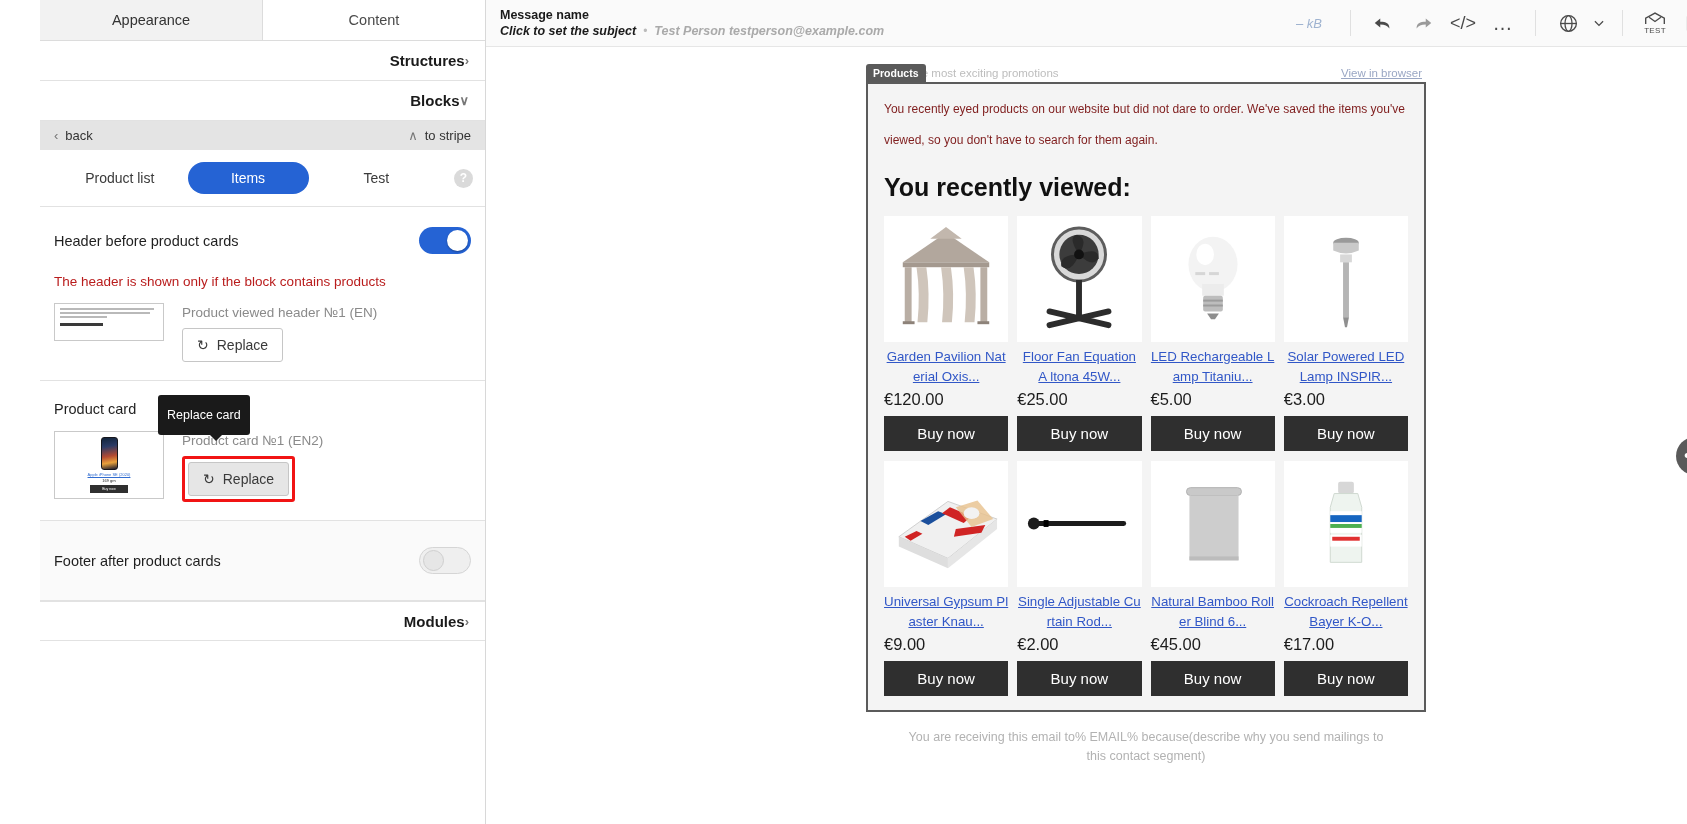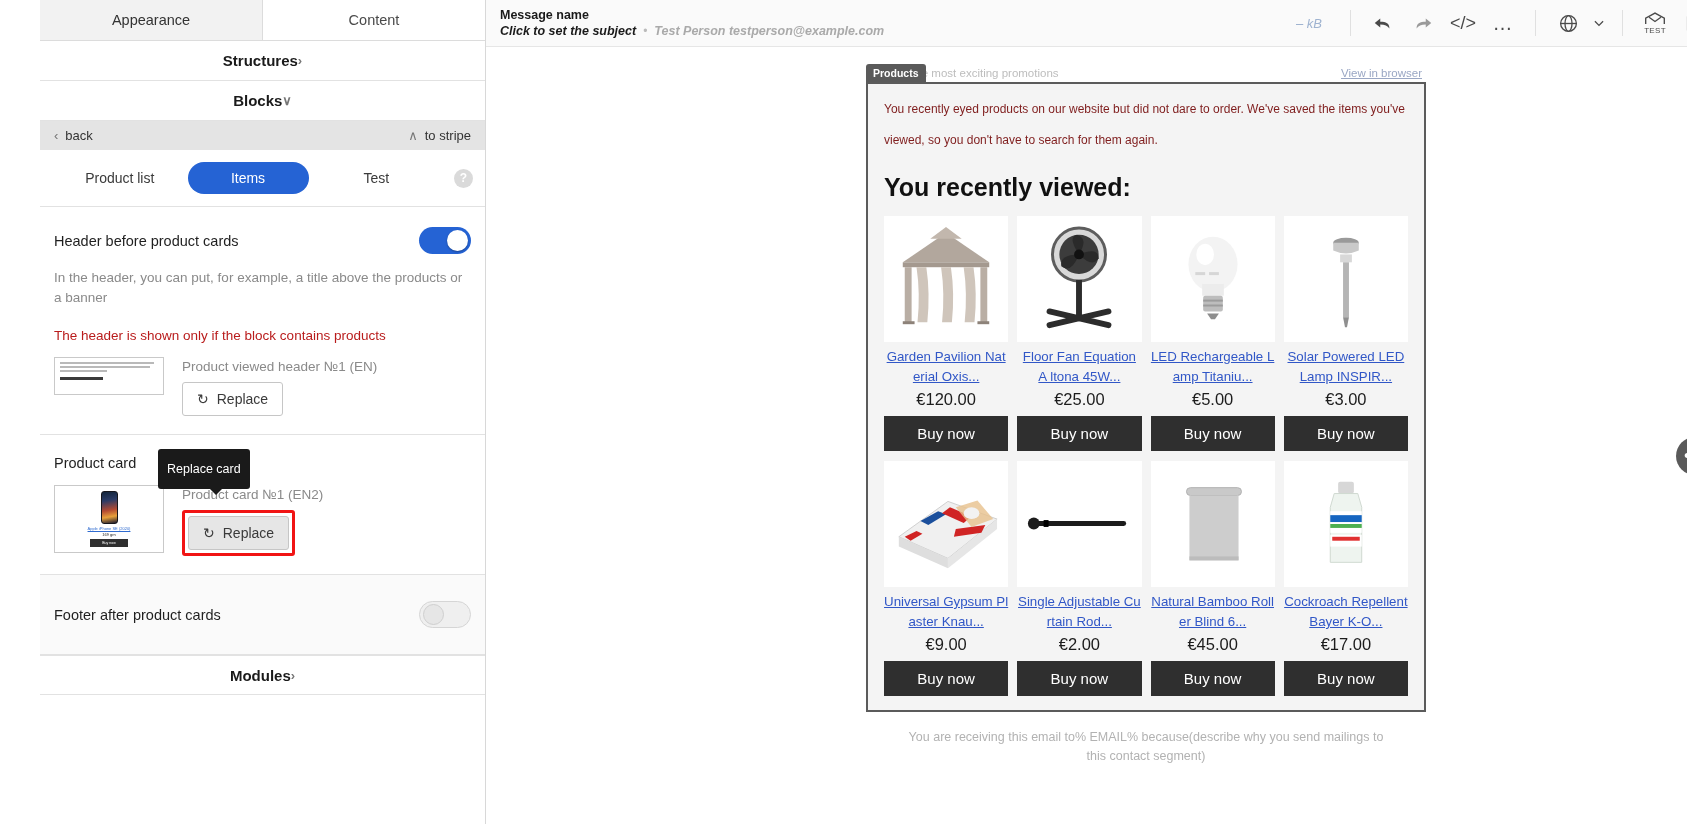--- a/index.html
+++ b/index.html
@@ -21,21 +21,21 @@
   }
   .tabs { display: flex; height: 41px; border-bottom: 1px solid #dcdcdc; }
   .tab {
     flex: 1; display: flex; align-items: center; justify-content: center;
     font-size: 14.5px; color: #4a4a4a; cursor: pointer;
     background: #fff;
   }
   .tab.active { background: #f2f2f2; border-right: 1px solid #dcdcdc; color: #333; }
 
   .accordion-row {
-    height: 40px; display: flex; align-items: center; justify-content: center;
+    height: 40px; display: flex; align-items: center; justify-content: flex-end;
     padding: 0 16px; border-bottom: 1px solid #e2e2e2;
     font-size: 15px; font-weight: bold; color: #1a1a1a; cursor: pointer;
     background: #fff;
   }
   .chev { color: #777; font-size: 13px; line-height: 1; }
 
   .backbar {
     height: 29px; background: #e4e4e4; display: flex; align-items: center;
     justify-content: space-between; padding: 0 14px; font-size: 13px; color: #333;
     cursor: pointer;
@@ -173,21 +173,21 @@
   .grid { display: grid; grid-template-columns: repeat(4, 1fr); gap: 9px; }
   .pcard { display: flex; flex-direction: column; }
   .pimg {
     background: #fff; height: 126px; display: flex; align-items: center; justify-content: center;
     overflow: hidden;
   }
   .pname {
     font-size: 13.3px; color: #3157c7; text-decoration: underline; text-align: center;
     line-height: 20px; margin-top: 5px; cursor: pointer;
   }
-  .pprice { font-size: 16.5px; color: #1c1c1c; text-align: center; margin-top: 3px; }
+  .pprice { font-size: 16.5px; color: #1c1c1c; text-align: left; margin-top: 3px; }
   .pbuy {
     background: #2f2f2f; color: #fff; text-align: center; font-size: 15px;
     padding: 9px 0; margin-top: 7px; cursor: pointer;
   }
   .grid + .grid { margin-top: 10px; }
 
   .email-foot {
     font-size: 12.5px; color: #b2b2b2; text-align: center; line-height: 19px;
     padding: 16px 40px 0 40px;
   }
@@ -252,21 +252,20 @@
       <div class="help-dot">?</div>
     </div>
 
     <div class="section">
       <div class="sec-head">
         <span class="sec-title">Header before product cards</span>
         <div class="toggle on">
           <div class="knob"></div>
         </div>
       </div>
-      <div class="hint">In the header, you can put, for example, a title above the products or a banner</div>
       <div class="hint2">The header is shown only if the block contains products</div>
 
       <div class="asset-row">
         <div class="thumb">
           <div class="ln w1"></div>
             <div class="ln w2"></div>
             <div class="ln w3"></div>
           <div class="bold"></div>
         </div>
         <div class="asset-meta">

